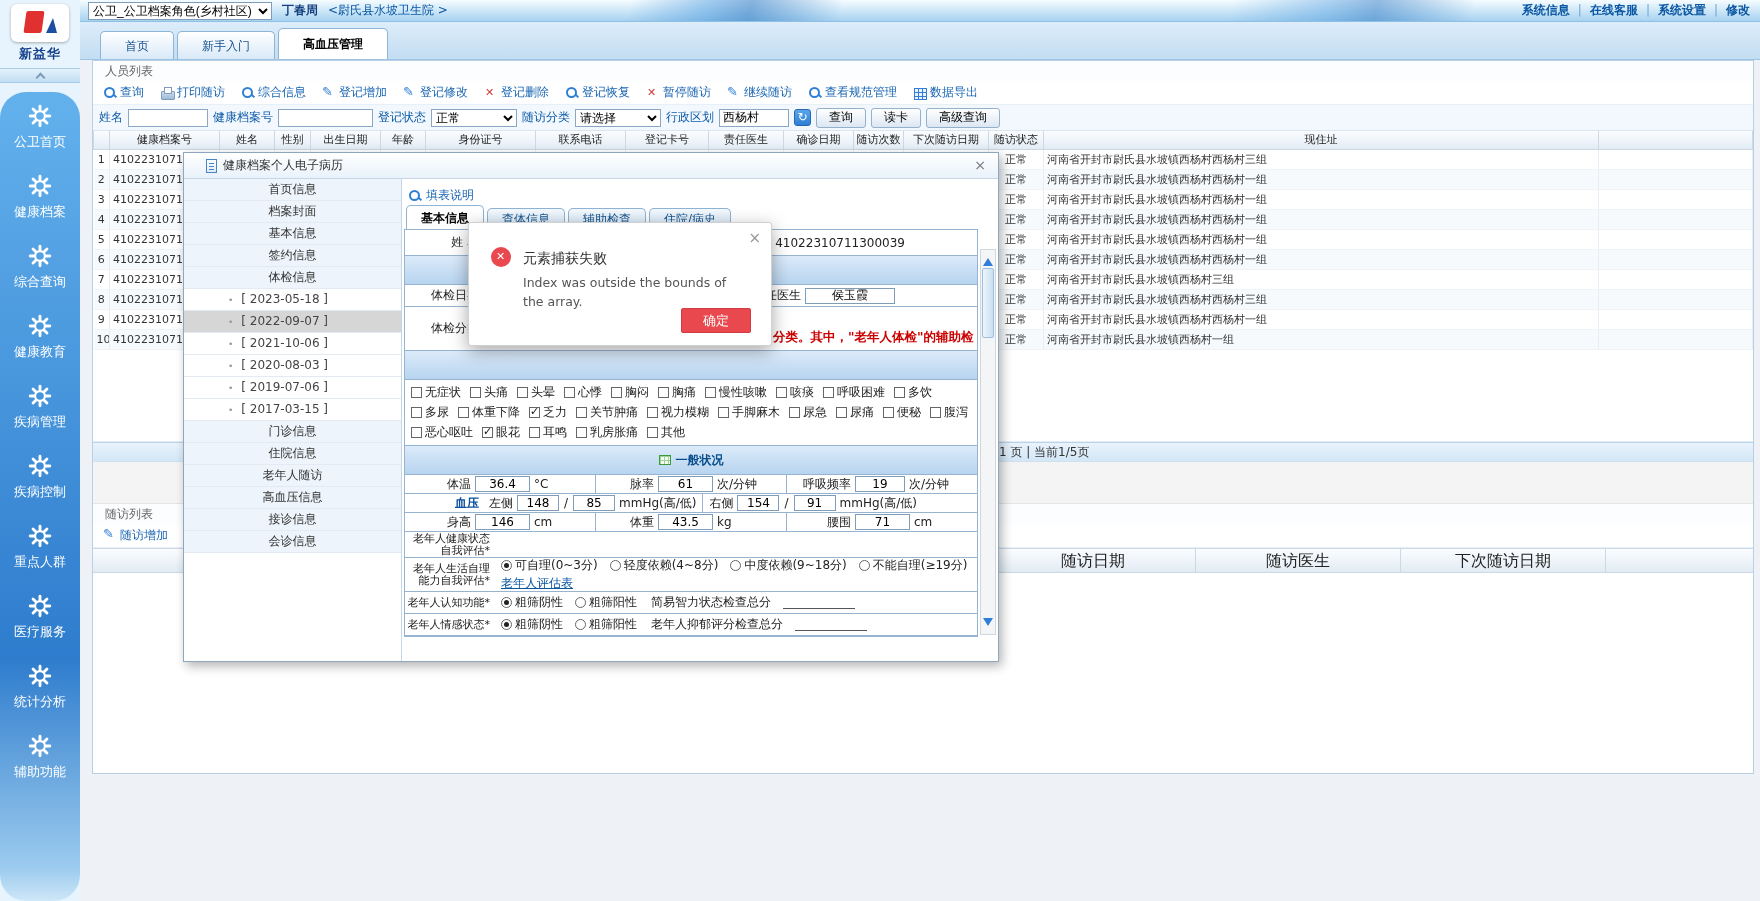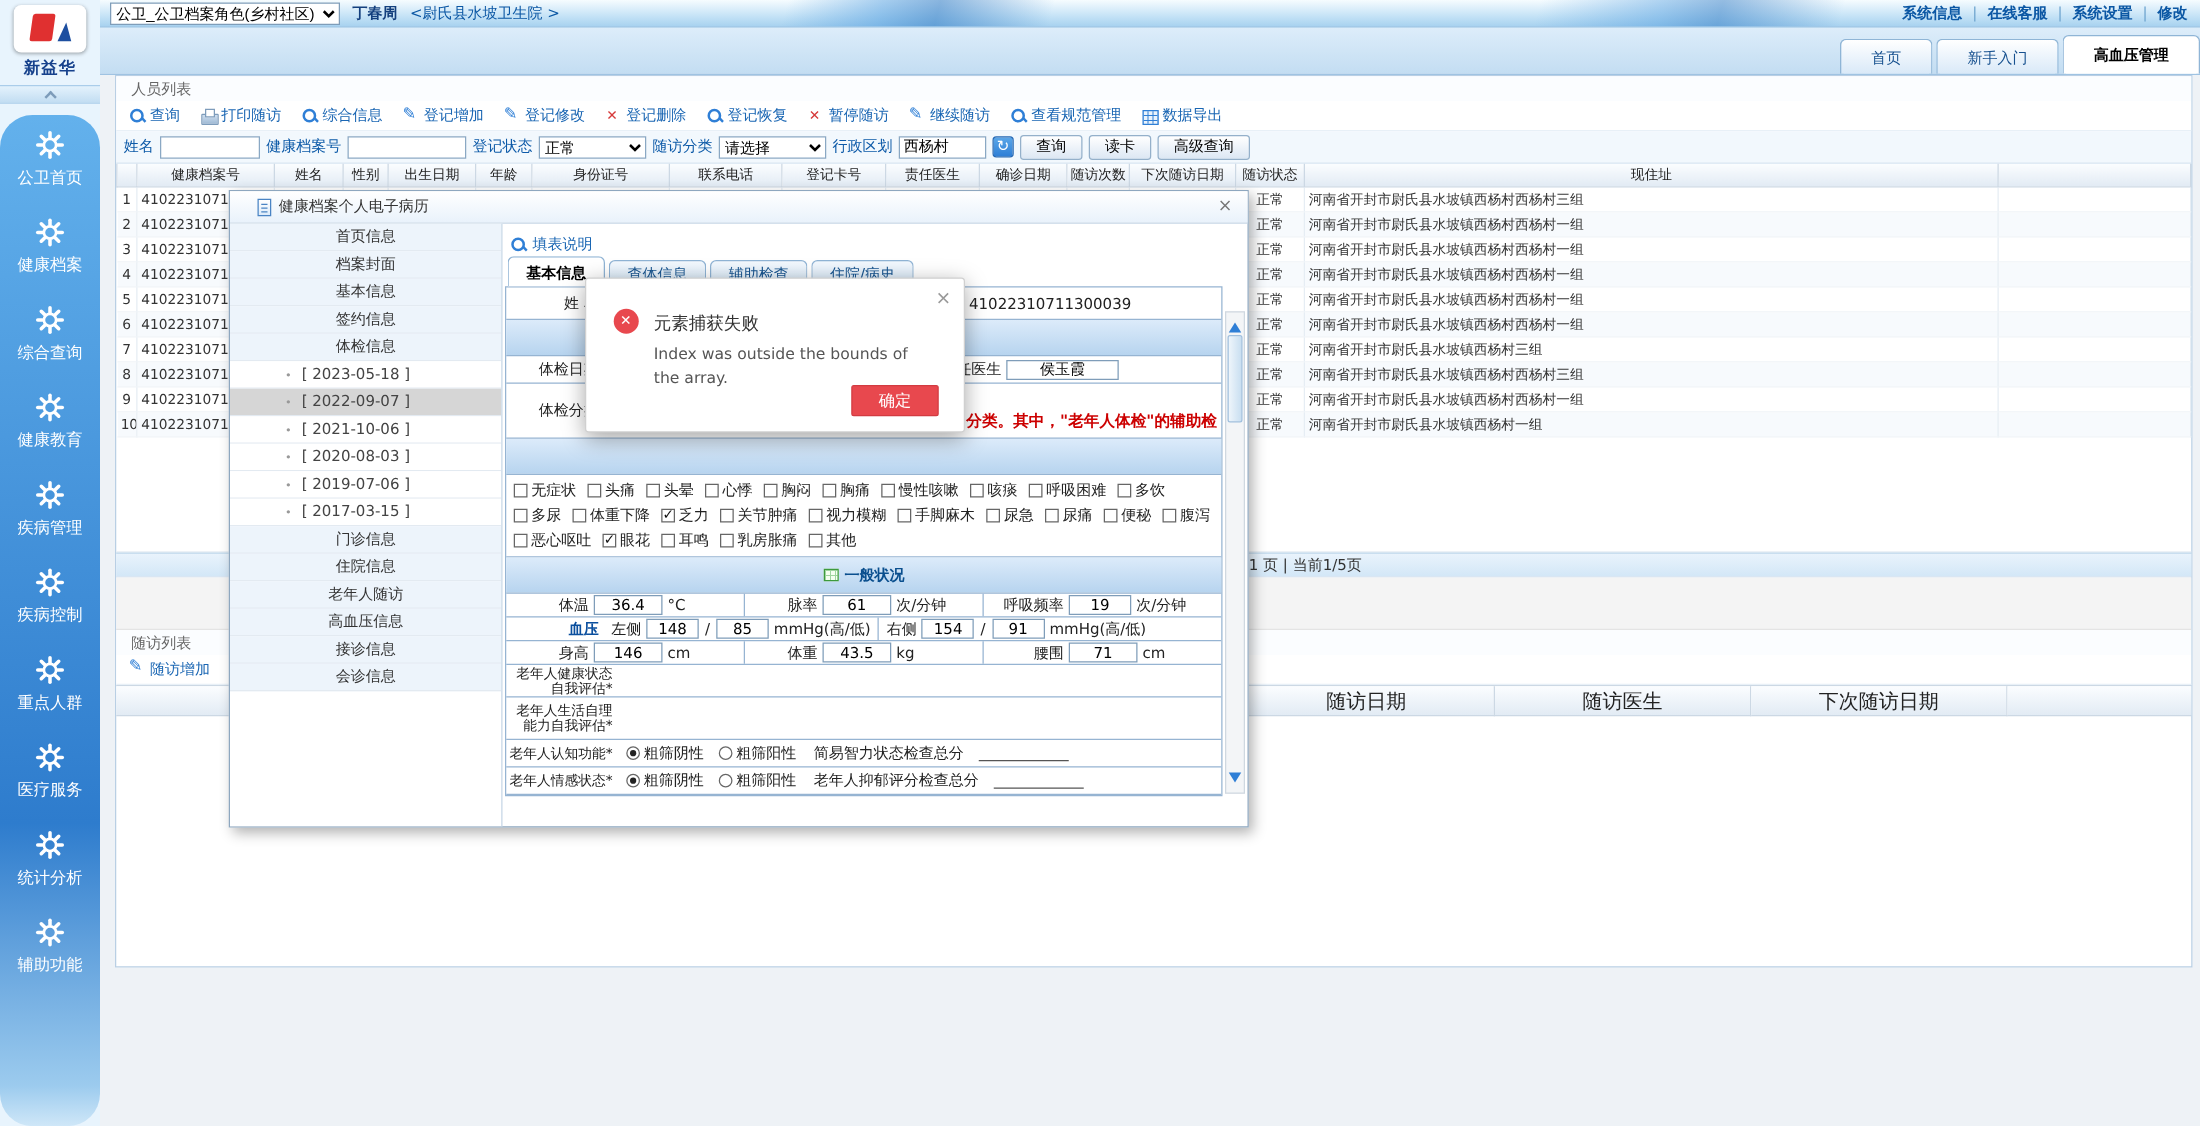--- a/index.html
+++ b/index.html
@@ -26,21 +26,21 @@
 .logo-text { text-align:center; color:#16418c; font-weight:bold; font-size:13px; margin-top:3px; letter-spacing:1px; }
 .collapse-bar { height:15px; margin-top:5px; background:linear-gradient(#e4f2fc,#c2ddf2); border-top:1px solid #aacdea; border-bottom:1px solid #aacdea; display:flex; justify-content:center; cursor:pointer; }
 .chev { width:7px; height:7px; border-left:2px solid #7d9cba; border-top:2px solid #7d9cba; transform:rotate(45deg); margin-top:5px; }
 .side-menu { position:absolute; top:92px; left:0; right:0; bottom:0; background:linear-gradient(180deg,#63b1ec 0%,#2e7ccd 70%,#9ccbee 96%,#cfe7f8 100%);border-radius:26px; }
 .side-item { height:70px; display:flex; flex-direction:column; align-items:center; justify-content:center; gap:5px; color:#fff; cursor:pointer; }
 .side-label { font-size:13px; }
 .gear-icon { width:24px; height:24px; }
 
 
 .main { position:absolute; left:80px; top:22px; right:0; bottom:0; background:#eef2f6; }
-.tabs-row { height:38px; background:linear-gradient(#ddedfa,#c3ddf2); border-bottom:1px solid #9fc3e2; display:flex; align-items:flex-end; padding-left:32px; gap:3px;justify-content:flex-end; }
+.tabs-row { height:38px; background:linear-gradient(#ddedfa,#c3ddf2); border-bottom:1px solid #9fc3e2; display:flex; align-items:flex-end; padding-left:20px; gap:3px; }
 .nav-tab { height:28px; line-height:28px; padding:0 24px; background:linear-gradient(#ffffff,#d9e9f8); border:1px solid #8fb5d6; border-bottom:none; border-radius:5px 5px 0 0; color:#17518f; cursor:pointer; white-space:nowrap; }
 .nav-tab.active { background:#fff; color:#000; font-weight:bold; height:31px; line-height:31px; }
 .panel { position:absolute; left:12px; top:38px; width:1662px; height:714px; background:#fff; border:1px solid #b9cfe4; }
 .panel-label { height:20px; line-height:20px; padding-left:12px; color:#666; background:#fbfdff; }
 .toolbar { height:24px; display:flex; align-items:center; gap:16px; padding-left:10px; background:#fff; border-bottom:1px solid #e8f0f7; }
 .tb-item { display:flex; align-items:center; gap:3px; color:#1a66b3; cursor:pointer; white-space:nowrap; }
 .tb-icon { width:14px; height:14px; position:relative; display:inline-block; flex:0 0 14px; }
 .tb-icon.search::before { content:''; position:absolute; left:1px; top:1px; width:7px; height:7px; border:2px solid #2f7fd6; border-radius:50%; }
 .tb-icon.search::after { content:''; position:absolute; left:10px; top:9px; width:4px; height:2px; background:#2f7fd6; transform:rotate(45deg); }
 .tb-icon.print::before { content:''; position:absolute; left:1px; top:5px; width:12px; height:7px; background:linear-gradient(#cfdff0,#9fb9d4); border:1px solid #7e9cbb; border-radius:1px; }
@@ -819,20 +819,41 @@
             <span>老年人健康状态</span>
             <span>自我评估*</span>
           </span>
         </div>
 
         <div class="fr h34">
           <span class="lbl2">
             <span>老年人生活自理</span>
             <span>能力自我评估*</span>
           </span>
+          <div class="opts2">
+            <div class="optline">
+              <span class="opt">
+                  <span class="radio on"></span>
+                  <span>可自理(0~3分)</span>
+                </span>
+                <span class="opt">
+                  <span class="radio"></span>
+                  <span>轻度依赖(4~8分)</span>
+                </span>
+                <span class="opt">
+                  <span class="radio"></span>
+                  <span>中度依赖(9~18分)</span>
+                </span>
+                <span class="opt">
+                  <span class="radio"></span>
+                  <span>不能自理(≥19分)</span>
+                </span>
+            </div>
+            <a class="assess-link">老年人评估表</a>
+          </div>
         </div>
 
         <div class="fr h22">
           <span class="lbl2">
             <span>老年人认知功能*</span>
           </span>
           <div class="opts">
             <span class="opt">
                 <span class="radio on"></span>
                 <span>粗筛阴性</span>

